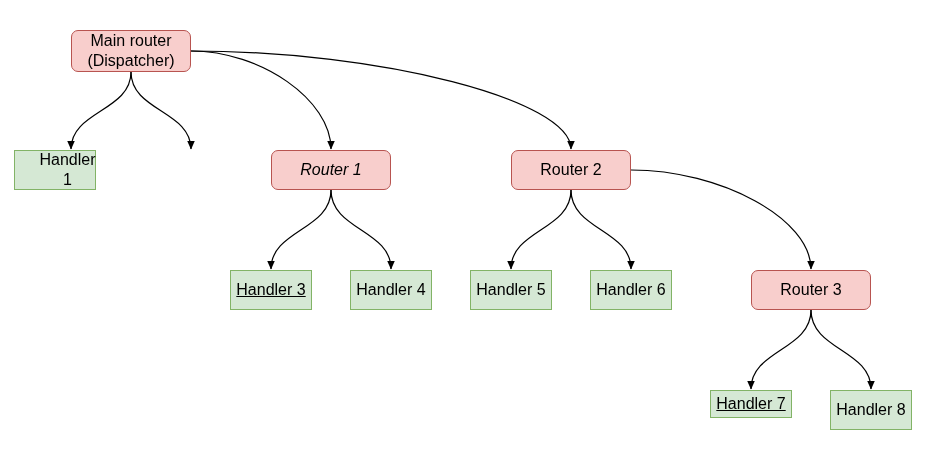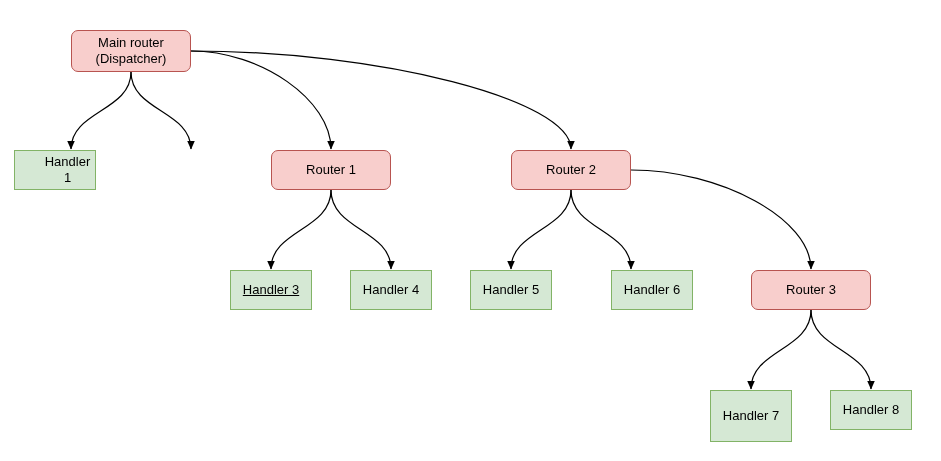--- a/index.html
+++ b/index.html
@@ -28,21 +28,21 @@
   .arrow-fill {
     fill: var(--edge, #000000);
   }
   .node {
     position: absolute;
     box-sizing: border-box;
     display: flex;
     align-items: center;
     justify-content: center;
     text-align: center;
-    font-size: 13px;
+    font-size: 16px;
     color: var(--text, #000000);
     line-height: 1.25;
   }
   .node .label {
     white-space: pre-line;
   }
   .node.router {
     background: var(--router-fill, #f8cecc);
     border: 1px solid var(--router-border, #b85450);
     border-radius: 7px;
@@ -79,49 +79,49 @@
   <div class="node router" style="left:71px; top:30px; width:120px; height:42px;">
     <span class="label">Main router
 (Dispatcher)</span>
   </div>
 
   <div class="node handler" style="left:14px; top:150px; width:82px; height:40px;padding-left:25px;">
     <span class="label">Handler 1</span>
   </div>
 
 
-  <div class="node router" style="left:271px; top:150px; width:120px; height:40px;">
+  <div class="node router" style="left:271px; top:150px; width:120px; height:40px;font-style:italic;">
     <span class="label">Router 1</span>
   </div>
 
   <div class="node router" style="left:511px; top:150px; width:120px; height:40px;">
     <span class="label">Router 2</span>
   </div>
 
   <div class="node handler" style="left:230px; top:270px; width:82px; height:40px;text-decoration:underline;">
     <span class="label">Handler 3</span>
   </div>
 
   <div class="node handler" style="left:350px; top:270px; width:82px; height:40px;">
     <span class="label">Handler 4</span>
   </div>
 
   <div class="node handler" style="left:470px; top:270px; width:82px; height:40px;">
     <span class="label">Handler 5</span>
   </div>
 
-  <div class="node handler" style="left:590px; top:270px; width:82px; height:40px;margin-left:21px;">
+  <div class="node handler" style="left:590px; top:270px; width:82px; height:40px;">
     <span class="label">Handler 6</span>
   </div>
 
   <div class="node router" style="left:751px; top:270px; width:120px; height:40px;">
     <span class="label">Router 3</span>
   </div>
 
-  <div class="node handler" style="left:710px; top:390px; width:82px; height:52px;">
+  <div class="node handler" style="left:710px; top:390px; width:82px; height:28px;text-decoration:underline;">
     <span class="label">Handler 7</span>
   </div>
 
   <div class="node handler" style="left:830px; top:390px; width:82px; height:40px;">
     <span class="label">Handler 8</span>
   </div>
 
 </div>
 
 </body></html>

